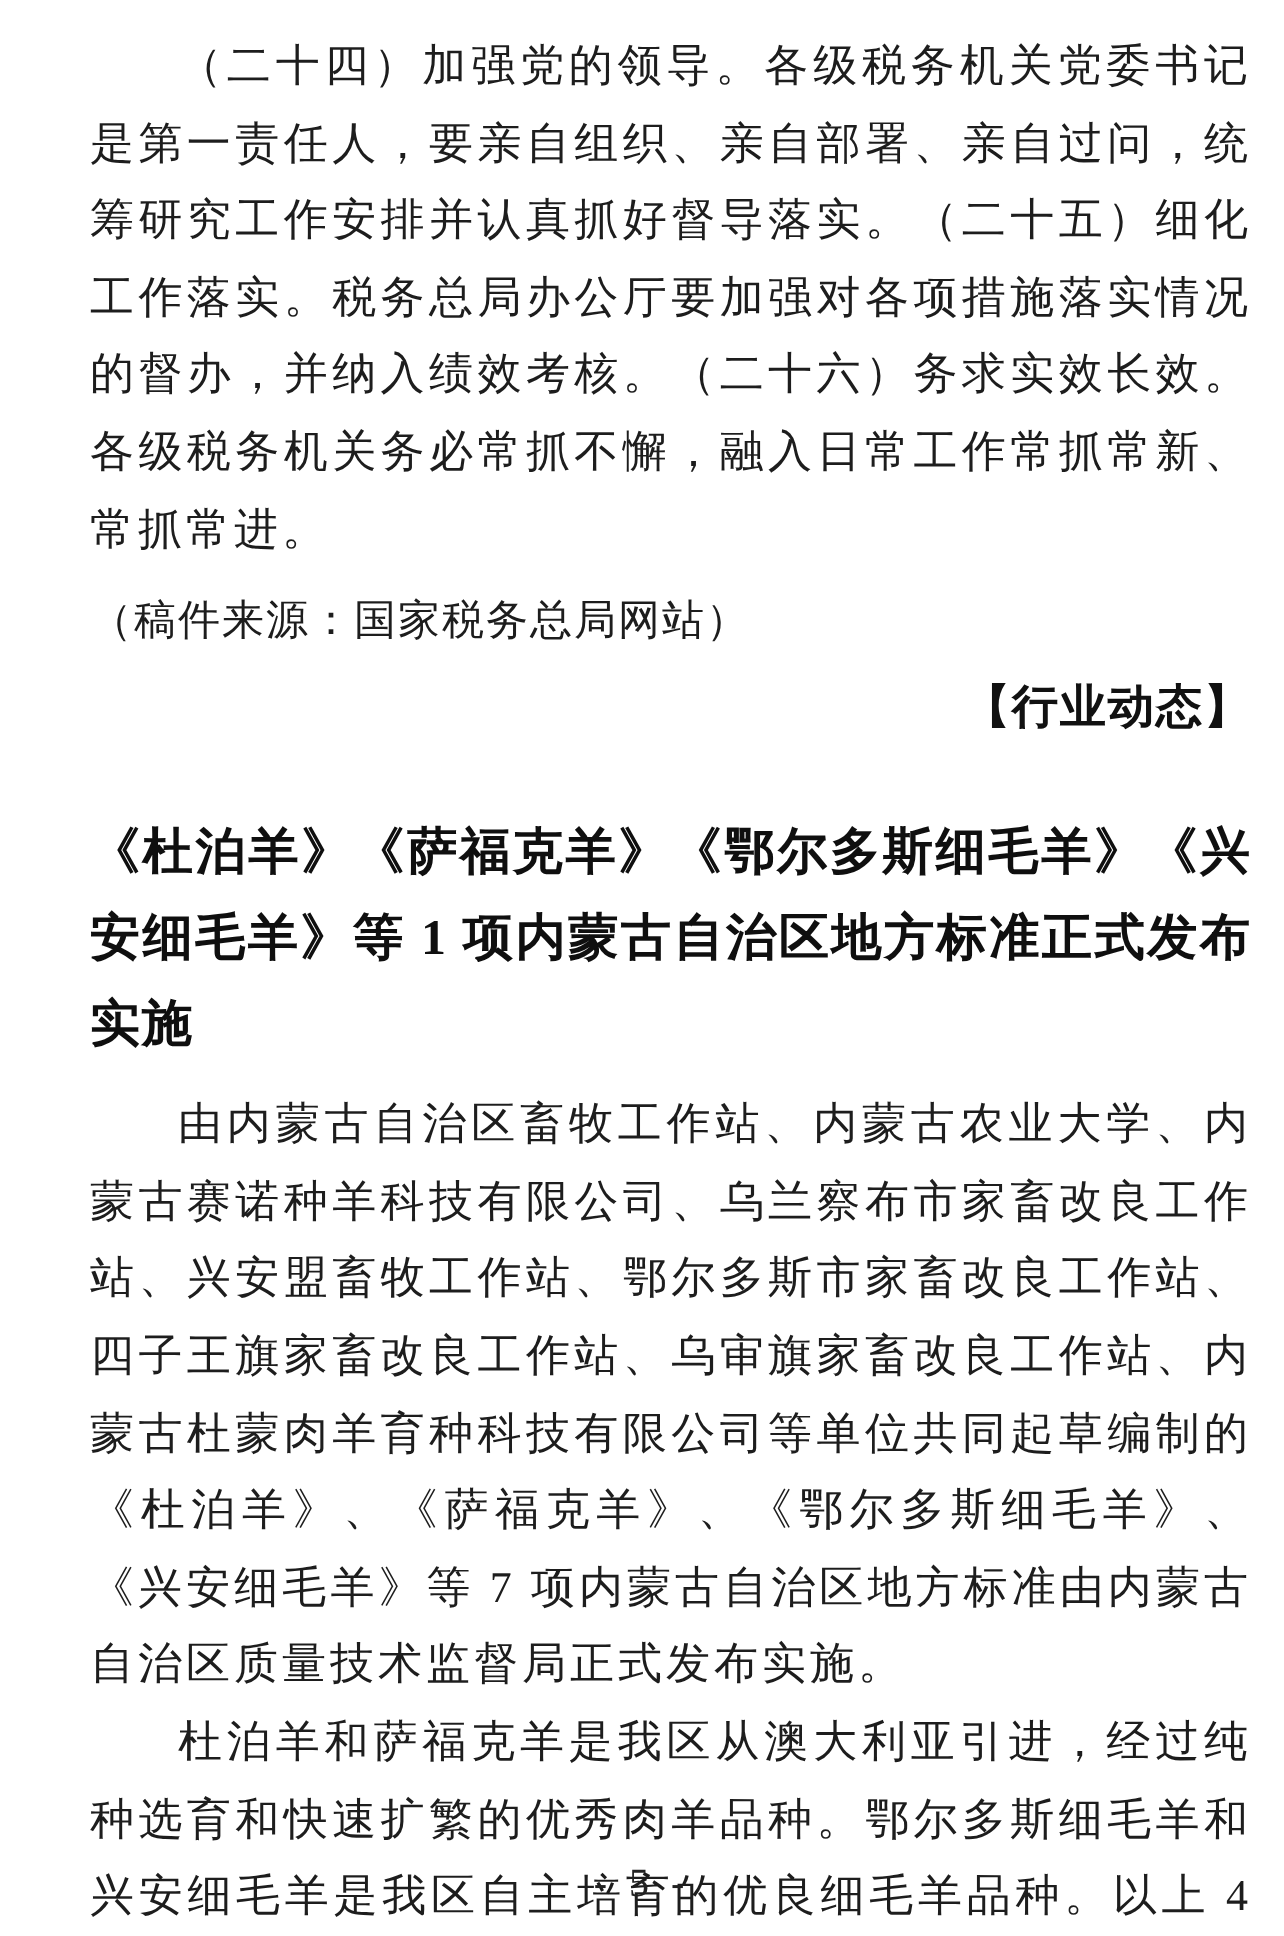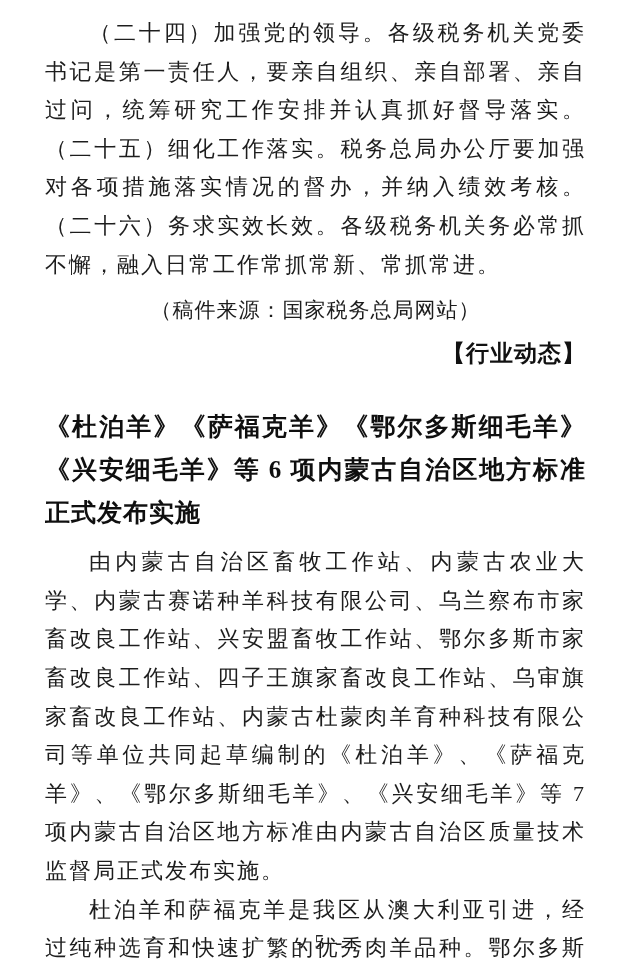--- a/index.html
+++ b/index.html
@@ -6,42 +6,42 @@
     margin: 0;
     padding: 0;
     background: #ffffff;
   }
   .page {
     position: relative;
     width: 642px;
     height: 968px;
     background: #ffffff;
     box-sizing: border-box;
-    padding: 14px 56px 0 45px;
+    padding: 14px 16px 0 45px;
     font-family: "Liberation Serif", "DejaVu Serif", serif;
     color: #1d1d1d;
     overflow: hidden;
   }
   .body-para {
     margin: 0;
     font-size: 22px;
     line-height: 38.6px;
     letter-spacing: 2px;
     text-align: justify;
     text-justify: inter-character;
   }
   .indent {
     text-indent: 2em;
   }
   .source-line {
     margin: 7px 0 0 0;
     font-size: 21px;
     line-height: 38px;
     letter-spacing: 1px;
-    text-align: center;
+    text-align: left;
   }
   .section-label {
     margin: 5px 0 0 0;
     font-family: Liberation Sans, sans-serif;
     font-weight: 700;
     font-size: 23px;
     line-height: 38px;
     letter-spacing: 1px;
     text-align: right;
     color: #111111;
@@ -71,21 +71,21 @@
 <body>
 
 <div class="page">
 
   <p class="body-para indent">（二十四）加强党的领导。各级税务机关党委书记是第一责任人，要亲自组织、亲自部署、亲自过问，统筹研究工作安排并认真抓好督导落实。（二十五）细化工作落实。税务总局办公厅要加强对各项措施落实情况的督办，并纳入绩效考核。（二十六）务求实效长效。各级税务机关务必常抓不懈，融入日常工作常抓常新、常抓常进。</p>
 
   <p class="source-line">（稿件来源：国家税务总局网站）</p>
 
   <p class="section-label">【行业动态】</p>
 
-  <h1 class="article-title">《杜泊羊》《萨福克羊》《鄂尔多斯细毛羊》《兴安细毛羊》等 6 项内蒙古自治区地方标准正式发布实施</h1>
+  <h1 class="article-title">《杜泊羊》《萨福克羊》《鄂尔多斯细毛羊》《兴安细毛羊》等 1 项内蒙古自治区地方标准正式发布实施</h1>
 
   <p class="body-para indent">由内蒙古自治区畜牧工作站、内蒙古农业大学、内蒙古赛诺种羊科技有限公司、乌兰察布市家畜改良工作站、兴安盟畜牧工作站、鄂尔多斯市家畜改良工作站、四子王旗家畜改良工作站、乌审旗家畜改良工作站、内蒙古杜蒙肉羊育种科技有限公司等单位共同起草编制的《杜泊羊》、《萨福克羊》、《鄂尔多斯细毛羊》、《兴安细毛羊》等 7 项内蒙古自治区地方标准由内蒙古自治区质量技术监督局正式发布实施。</p>
 
   <p class="body-para indent">杜泊羊和萨福克羊是我区从澳大利亚引进，经过纯种选育和快速扩繁的优秀肉羊品种。鄂尔多斯细毛羊和兴安细毛羊是我区自主培育的优良细毛羊品种。以上 4 项标准是在查</p>
 
   <div class="page-number">- 5 -</div>
 
 </div>
 
 </body></html>

